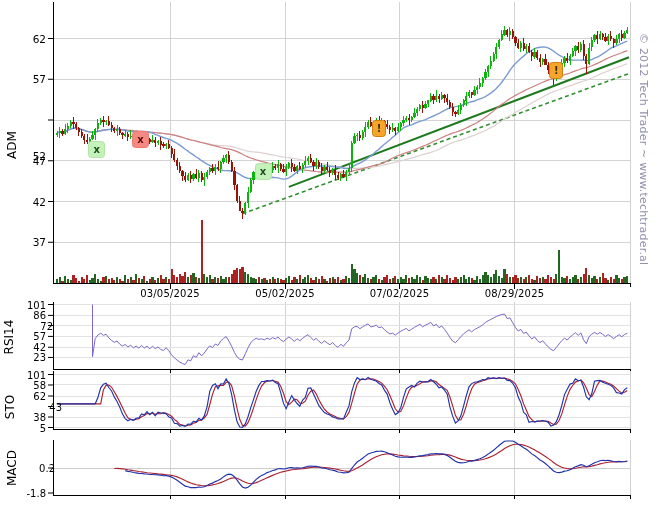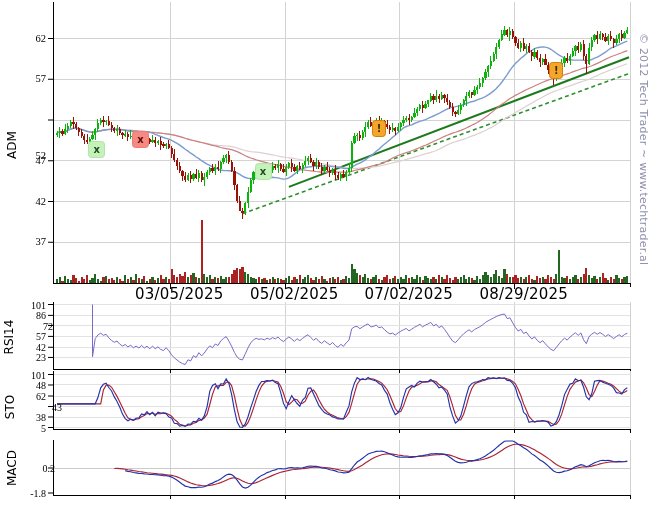--- a/index.html
+++ b/index.html
@@ -1,21 +1,21 @@
 <!DOCTYPE html>
 <html><head>
 <meta charset="utf-8">
 <style>
   html,body{margin:0;padding:0;background:#fff;}
   #chart{position:relative;width:657px;height:514px;background:#fff;font-family:"DejaVu Sans",sans-serif;overflow:hidden;}
   svg{position:absolute;left:0;top:0;}
   .lab{position:absolute;color:#000;font-size:10px;line-height:12px;}
-  .ylab{width:32px;text-align:right;font-size:10.5px;font-family:Liberation Serif, serif;}
+  .ylab{width:32px;text-align:right;font-size:10.5px;}
   .ylab.small{font-size:10px;line-height:11px;}
-  .xlab{width:70px;text-align:center;font-size:15px;letter-spacing:0.2px;}
+  .xlab{width:70px;text-align:center;font-size:10px;letter-spacing:0.2px;}
   .axis-title{position:absolute;color:#000;font-size:12px;transform:rotate(-90deg);transform-origin:center;white-space:nowrap;}
   .watermark{position:absolute;color:#9090ac;font-size:11px;transform:rotate(90deg);transform-origin:left top;white-space:nowrap;letter-spacing:0.2px;}
   .marker{position:absolute;width:15px;height:15px;border-radius:3.5px;font-size:10px;font-weight:bold;text-align:center;line-height:15px;}
   .marker.green{background:#c5f2bb;border:1px solid #b0e5a6;color:#1c4d1c;}
   .marker.red{background:#f58a84;border:1px solid #ee7a72;color:#5e0a06;}
   .marker.orange{background:#f5a62a;border:1px solid #cd800d;color:#3d2800;width:12px;height:15px;line-height:15px;}
 </style>
 </head>
 <body>
 
@@ -775,21 +775,21 @@
       <div class="lab ylab" style="left:14px;top:154.8px;">47</div>
       <div class="lab ylab" style="left:14px;top:195.5px;">42</div>
       <div class="lab ylab" style="left:14px;top:236.3px;">37</div>
       <div class="lab ylab small" style="left:14px;top:299.5px;">101</div>
       <div class="lab ylab small" style="left:14px;top:310.4px;">86</div>
       <div class="lab ylab small" style="left:21px;top:320.5px;">72</div>
       <div class="lab ylab small" style="left:14px;top:331.4px;">57</div>
       <div class="lab ylab small" style="left:14px;top:342.3px;">42</div>
       <div class="lab ylab small" style="left:14px;top:352.4px;">23</div>
       <div class="lab ylab small" style="left:14px;top:369.5px;">101</div>
-      <div class="lab ylab small" style="left:14px;top:380.0px;">48</div>
+      <div class="lab ylab small" style="left:14px;top:380.0px;">58</div>
       <div class="lab ylab small" style="left:14px;top:391.0px;">62</div>
       <div class="lab ylab small" style="left:30px;top:401.5px;">43</div>
       <div class="lab ylab small" style="left:14px;top:412.0px;">38</div>
       <div class="lab ylab small" style="left:14px;top:422.5px;">5</div>
       <div class="lab ylab small" style="left:23px;top:463.0px;">0.2</div>
       <div class="lab ylab small" style="left:14px;top:488.0px;">-1.8</div>
       <div class="lab xlab" style="left:135px;top:288px;">03/05/2025</div>
       <div class="lab xlab" style="left:250px;top:288px;text-align:center;">05/02/2025</div>
       <div class="lab xlab" style="left:364.5px;top:288px;">07/02/2025</div>
       <div class="lab xlab" style="left:479.5px;top:288px;">08/29/2025</div>

